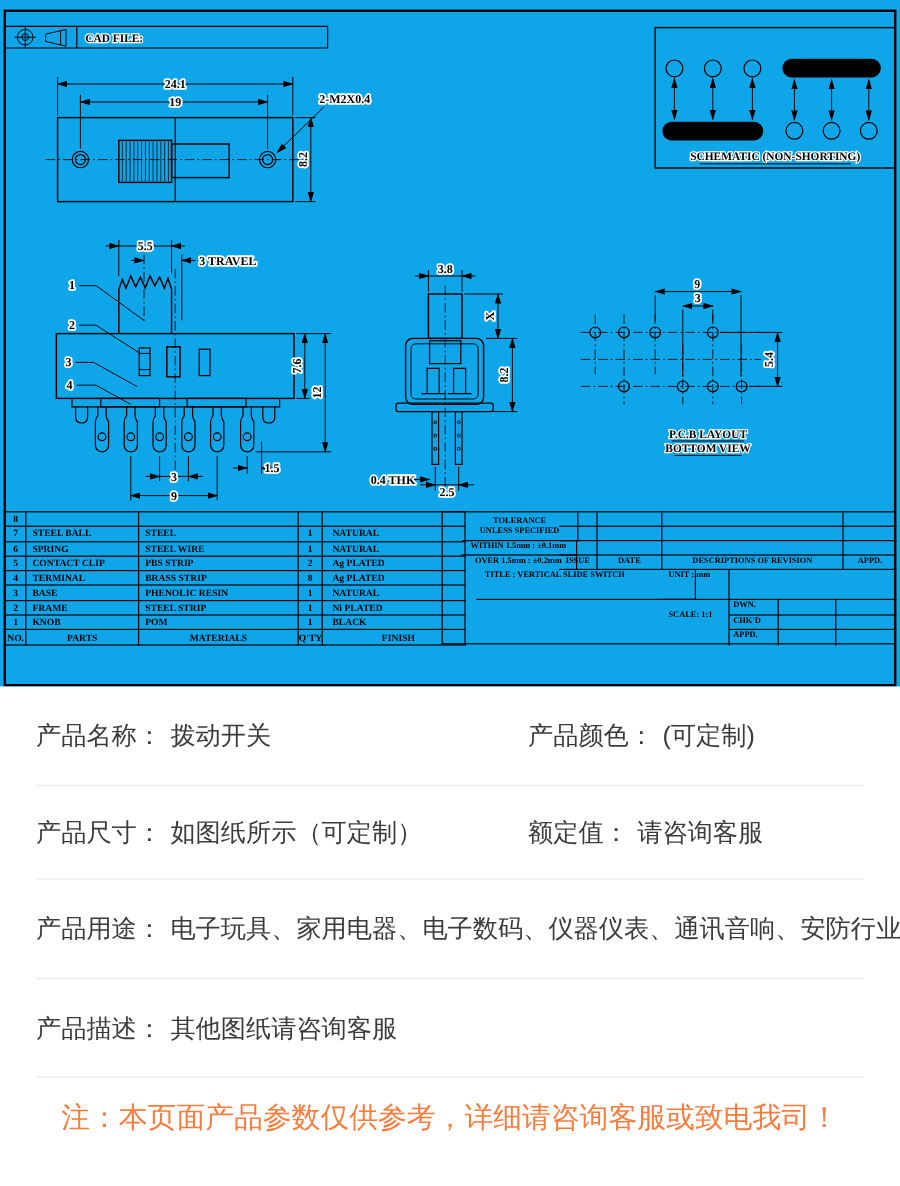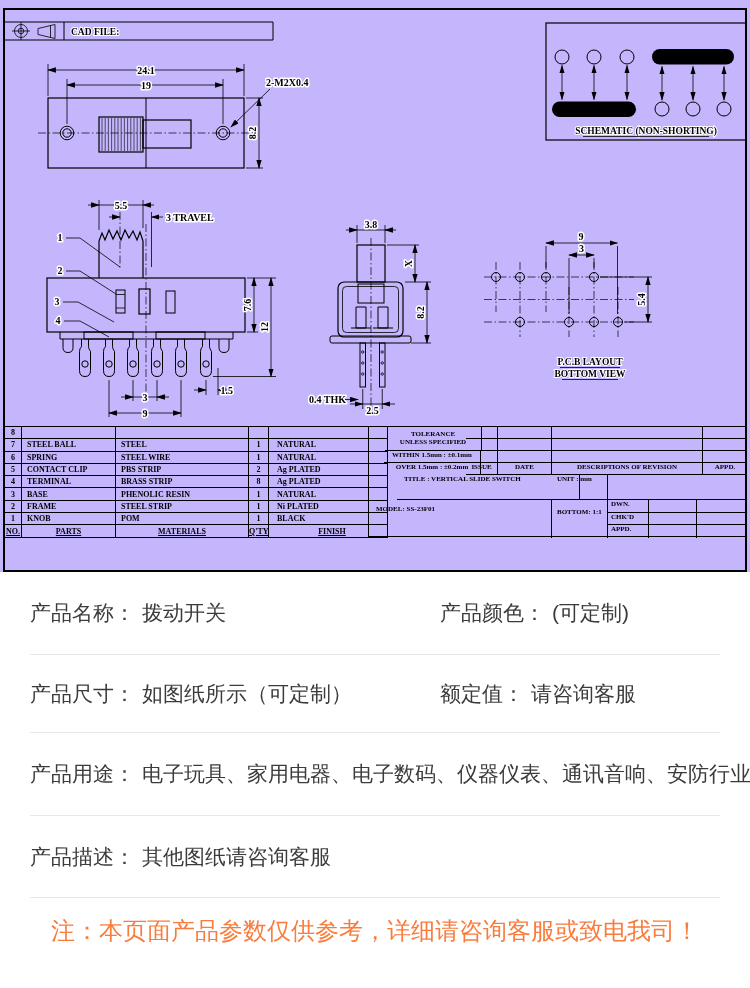--- a/index.html
+++ b/index.html
@@ -1,38 +1,38 @@
 <!DOCTYPE html>
 <html><head>
 <meta charset="utf-8">
 <style>
   html,body{margin:0;padding:0;background:#fff;}
   body{width:750px;font-family:"Liberation Sans",sans-serif;}
-  .sheet{position:relative;width:750px;height:572px;background:#c4b5fd;}
+  .sheet{position:relative;width:750px;height:572px;background:#0ea5e9;}
   .sheet svg{position:absolute;left:0;top:0;}
 
   
   .ol{fill:none;stroke:#000;stroke-width:1.2;}
   .tl{fill:none;stroke:#000;stroke-width:0.8;}
   .cl{fill:none;stroke:#000;stroke-width:0.7;stroke-dasharray:8 2.5 1.5 2.5;}
   .hl{fill:none;stroke:#000;stroke-width:0.6;}
   .blk{fill:#000;stroke:none;}
   text.d{font:bold 10px "Liberation Serif",serif;fill:#000;paint-order:stroke;stroke:#fff;stroke-width:3px;stroke-linejoin:round;}
   text.s{font:bold 9.5px "Liberation Serif",serif;fill:#000;paint-order:stroke;stroke:#fff;stroke-width:2px;}
   text.m{text-anchor:middle;}
 
   
   .parts-table{position:absolute;left:4px;top:426px;width:364px;border-collapse:collapse;table-layout:fixed;}
   .parts-table td,.parts-table th{border:1px solid #000;font:bold 8px "Liberation Serif",serif;height:11.3px;line-height:11px;padding:0 2px 0 5px;text-align:left;white-space:nowrap;overflow:hidden;}
   .parts-table .c0{width:16px;text-align:center;padding:0;}
   .parts-table .c1{width:86px;}
   .parts-table .c2{width:125px;}
   .parts-table .c3{width:19px;text-align:center;padding:0;}
   .parts-table .c4{width:108px;padding-left:8px;}
-  .parts-table th{text-align:center;padding:0;text-decoration:underline;}
+  .parts-table th{text-align:center;padding:0;}
 
   
   .tblock{position:absolute;left:368px;top:426px;width:378px;height:111px;border-top:1px solid #000;border-bottom:1px solid #000;border-left:1px solid #000;box-sizing:border-box;}
   .tblock div{position:absolute;box-sizing:border-box;font:bold 7px "Liberation Serif",serif;color:#000;white-space:nowrap;overflow:hidden;}
   .bR{border-right:1px solid #000;} .bB{border-bottom:1px solid #000;}
   .cen{text-align:center;}
   .tol1{left:16px;top:0;width:97px;height:24px;padding-top:3px;font-size:7.5px;line-height:9px;}
   .tolw{left:15px;top:24px;width:97px;height:12px;font-size:7px;line-height:11px;}
   .rh{height:12px;line-height:11px;font-size:7px;}
   .ttl{left:0;top:48px;width:183px;height:25px;font-size:10.5px;line-height:24px;padding-left:7px;margin-left:28px;}
@@ -334,22 +334,21 @@
     <div class="rh bB" style="left:334px;top:24px;width:44px"></div>
     <div class="rh bR bB cen" style="left:97px;top:36px;width:32px">ISSUE</div>
     <div class="rh bR bB cen" style="left:129px;top:36px;width:54px">DATE</div>
     <div class="rh bR bB cen" style="left:183px;top:36px;width:151px">DESCRIPTIONS OF REVISION</div>
     <div class="rh bB cen" style="left:334px;top:36px;width:44px">APPD.</div>
 
     <div class="ttl bR bB">TITLE :  VERTICAL SLIDE SWITCH</div>
     <div class="unit bR bB">UNIT :  mm</div>
     <div class="temp bB"></div>
 
-    <div class="mdl bR">MODEL:  SS-23F01</div>
-    <div class="scl bR">BOTTOM:  1:1</div>
+    <div class="scl bR">SCALE:  1:1</div>
 
     <div class="sg bR bB" style="left:239px;top:73px;width:41px;height:12.67px">DWN.</div>
     <div class="sg bR bB" style="left:280px;top:73px;width:48px;height:12.67px"></div>
     <div class="sg bB" style="left:328px;top:73px;width:50px;height:12.67px"></div>
     <div class="sg bR bB" style="left:239px;top:85.67px;width:41px;height:12.67px">CHK'D</div>
     <div class="sg bR bB" style="left:280px;top:85.67px;width:48px;height:12.67px"></div>
     <div class="sg bB" style="left:328px;top:85.67px;width:50px;height:12.67px"></div>
     <div class="sg bR" style="left:239px;top:98.34px;width:41px;height:12.66px">APPD.</div>
     <div class="sg bR" style="left:280px;top:98.34px;width:48px;height:12.66px"></div>
     <div class="sg" style="left:328px;top:98.34px;width:50px;height:12.66px"></div>

